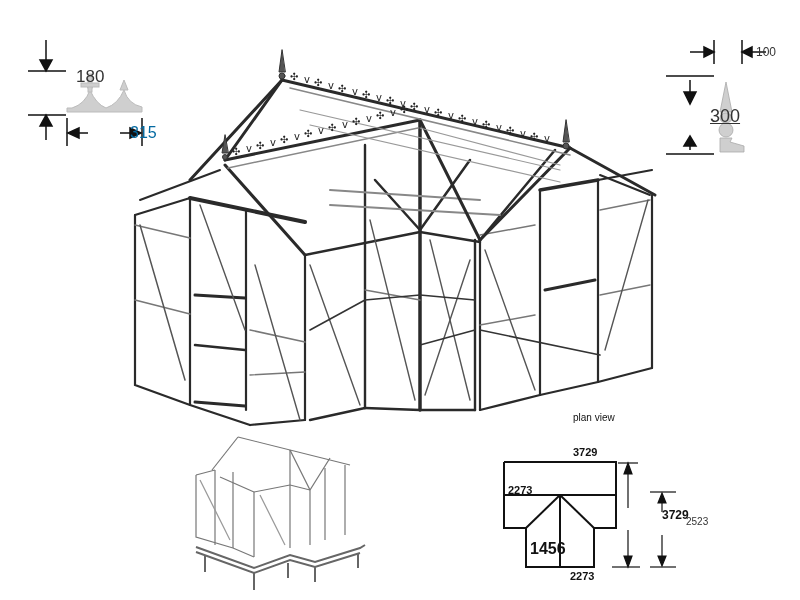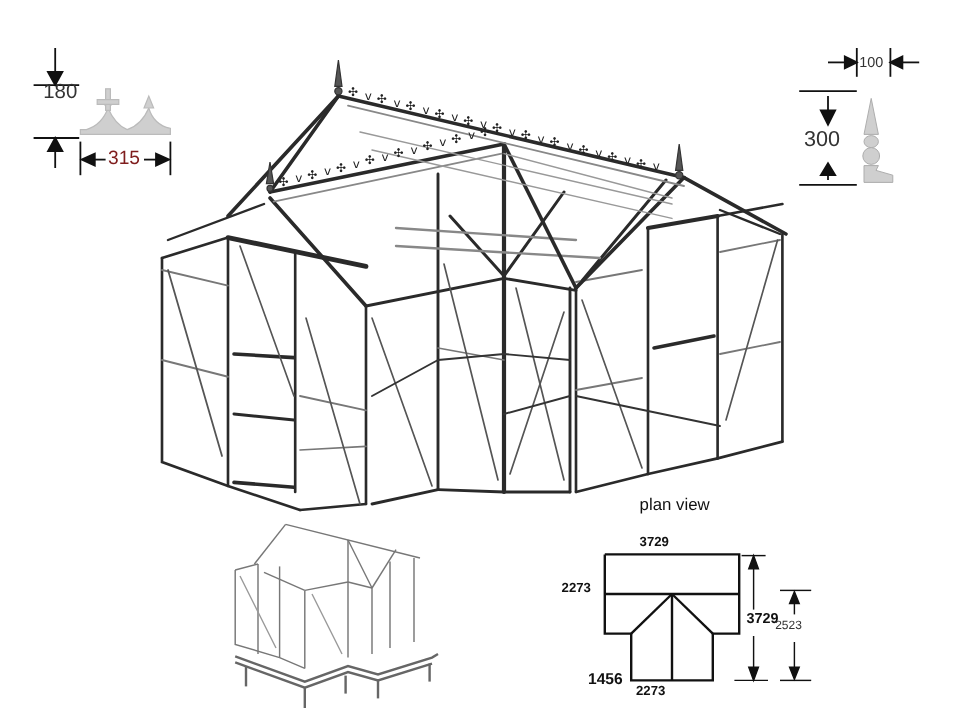--- a/index.html
+++ b/index.html
@@ -1,18 +1,18 @@
 <!DOCTYPE html>
 <html><head>
 <meta charset="utf-8">
 <style>
   html, body { margin:0; padding:0; background:#ffffff; }
   body { width:800px; height:600px; position:relative; overflow:hidden; font-family:"Liberation Sans", sans-serif; }
   .layer { position:absolute; left:0; top:0; }
-  .lbl { position:absolute; font-family:"Liberation Sans", sans-serif; color:#111; }
+  .lbl { position:absolute; font-family:"Liberation Sans", sans-serif; color:#111;margin-left:40px; }
 </style>
 </head>
 <body>
 
 <svg class="layer" width="800" height="600" viewBox="0 0 800 600">
   <g stroke="#2a2a2a" fill="none" stroke-linecap="round">
 
     <g stroke-width="2.2">
       <polyline points="135,215 135,385 190,405 250,425"></polyline>
       <line x1="135" y1="215" x2="190" y2="198"></line>
@@ -173,21 +173,21 @@
   </g>
   <g fill="#cfcfcf" stroke="#bbb" stroke-width="1">
     <path d="M67,112 L142,112 L142,107 Q128,104 124,90 Q118,104 106,108 Q96,104 90,90 Q85,104 72,108 L67,108 Z"></path>
     <circle cx="90" cy="86" r="3"></circle>
     <rect x="88" y="74" width="4" height="18"></rect>
     <rect x="81" y="83" width="18" height="4"></rect>
     <path d="M120,90 L124,80 L128,90 Z"></path>
   </g>
 </svg>
 <div class="lbl" style="left:36px;top:67px;font-size:17px;color:#333;">180</div>
-<div class="lbl" style="left:90px;top:124px;font-size:16px;color:#7f1d1d;text-align:center;">315</div>
+<div class="lbl" style="left:90px;top:124px;font-size:16px;color:#0369a1;text-align:center;">315</div>
 
 <svg class="layer" width="800" height="600" viewBox="0 0 800 600">
   <g stroke="#111" stroke-width="1.5" fill="#111">
     <line x1="714" y1="40" x2="714" y2="64"></line>
     <line x1="742" y1="40" x2="742" y2="64"></line>
     <line x1="690" y1="52" x2="706" y2="52"></line>
     <path d="M714,52 L704,47 L704,57 Z"></path>
     <line x1="750" y1="52" x2="766" y2="52"></line>
     <path d="M742,52 L752,47 L752,57 Z"></path>
     <line x1="666" y1="76" x2="714" y2="76"></line>
@@ -198,21 +198,21 @@
     <path d="M684,146 L690,136 L696,146 Z"></path>
   </g>
   <g fill="#cfcfcf" stroke="#aaa" stroke-width="0.8">
     <path d="M726,82 L720,112 L732,112 Z"></path>
     <ellipse cx="726" cy="118" rx="6" ry="5"></ellipse>
     <ellipse cx="726" cy="130" rx="7" ry="7"></ellipse>
     <path d="M720,138 L720,152 L744,152 L744,146 L730,142 L732,138 Z"></path>
   </g>
 </svg>
 <div class="lbl" style="left:716px;top:45px;font-size:12px;color:#333;">100</div>
-<div class="lbl" style="left:670px;top:106px;font-size:18px;color:#333;">300</div>
+<div class="lbl" style="left:670px;top:106px;font-size:18px;color:#333;text-decoration:underline;">300</div>
 
 <svg class="layer" width="800" height="600" viewBox="0 0 800 600">
   <g stroke="#777" stroke-width="1.2" fill="none">
     <polyline points="196,475 196,537 233,548 254,557"></polyline>
     <line x1="196" y1="475" x2="215" y2="470"></line>
     <line x1="215" y1="470" x2="215" y2="545"></line>
     <line x1="233" y1="472" x2="233" y2="548"></line>
     <line x1="254" y1="492" x2="254" y2="557"></line>
     <line x1="254" y1="492" x2="290" y2="485"></line>
     <line x1="290" y1="485" x2="310" y2="490"></line>
@@ -232,21 +232,21 @@
     <polyline points="196,547 254,568 290,555 315,562 360,548 365,545"></polyline>
     <polyline points="196,552 254,573 290,560 315,567 360,553"></polyline>
     <line x1="205" y1="555" x2="205" y2="572"></line>
     <line x1="254" y1="573" x2="254" y2="590"></line>
     <line x1="288" y1="563" x2="288" y2="578"></line>
     <line x1="315" y1="567" x2="315" y2="582"></line>
     <line x1="358" y1="553" x2="358" y2="568"></line>
   </g>
 </svg>
 
-<div class="lbl" style="left:533px;top:412px;font-size:14px;">plan view</div>
+<div class="lbl" style="left:533px;top:412px;font-size:10px;">plan view</div>
 <svg class="layer" width="800" height="600" viewBox="0 0 800 600">
   <g stroke="#111" stroke-width="2" fill="none">
     <polyline points="504,462 616,462 616,528 594,528 594,567 526,567 526,528 504,528 504,462"></polyline>
     <line x1="504" y1="495" x2="616" y2="495"></line>
     <line x1="560" y1="495" x2="560" y2="567"></line>
     <line x1="560" y1="495" x2="526" y2="528"></line>
     <line x1="560" y1="495" x2="594" y2="528"></line>
   </g>
   <g stroke="#111" stroke-width="1.2" fill="#111">
     <line x1="618" y1="463" x2="638" y2="463"></line>
@@ -258,16 +258,16 @@
     <line x1="650" y1="492" x2="676" y2="492"></line>
     <line x1="650" y1="567" x2="676" y2="567"></line>
     <line x1="662" y1="500" x2="662" y2="512"></line>
     <path d="M658,503 L662,493 L666,503 Z"></path>
     <line x1="662" y1="535" x2="662" y2="558"></line>
     <path d="M658,556 L662,566 L666,556 Z"></path>
   </g>
 </svg>
 <div class="lbl" style="left:533px;top:446px;font-size:11px;font-weight:bold;">3729</div>
 <div class="lbl" style="left:468px;top:484px;font-size:11px;font-weight:bold;">2273</div>
-<div class="lbl" style="left:490px;top:558px;font-size:13px;font-weight:bold;">1456</div>
+<div class="lbl" style="left:490px;top:540px;font-size:16px;font-weight:bold;">1456</div>
 <div class="lbl" style="left:530px;top:570px;font-size:11px;font-weight:bold;">2273</div>
 <div class="lbl" style="left:622px;top:508px;font-size:12px;font-weight:bold;">3729</div>
 <div class="lbl" style="left:646px;top:516px;font-size:10px;color:#333;text-align:center;">2523</div>
 
 </body></html>

